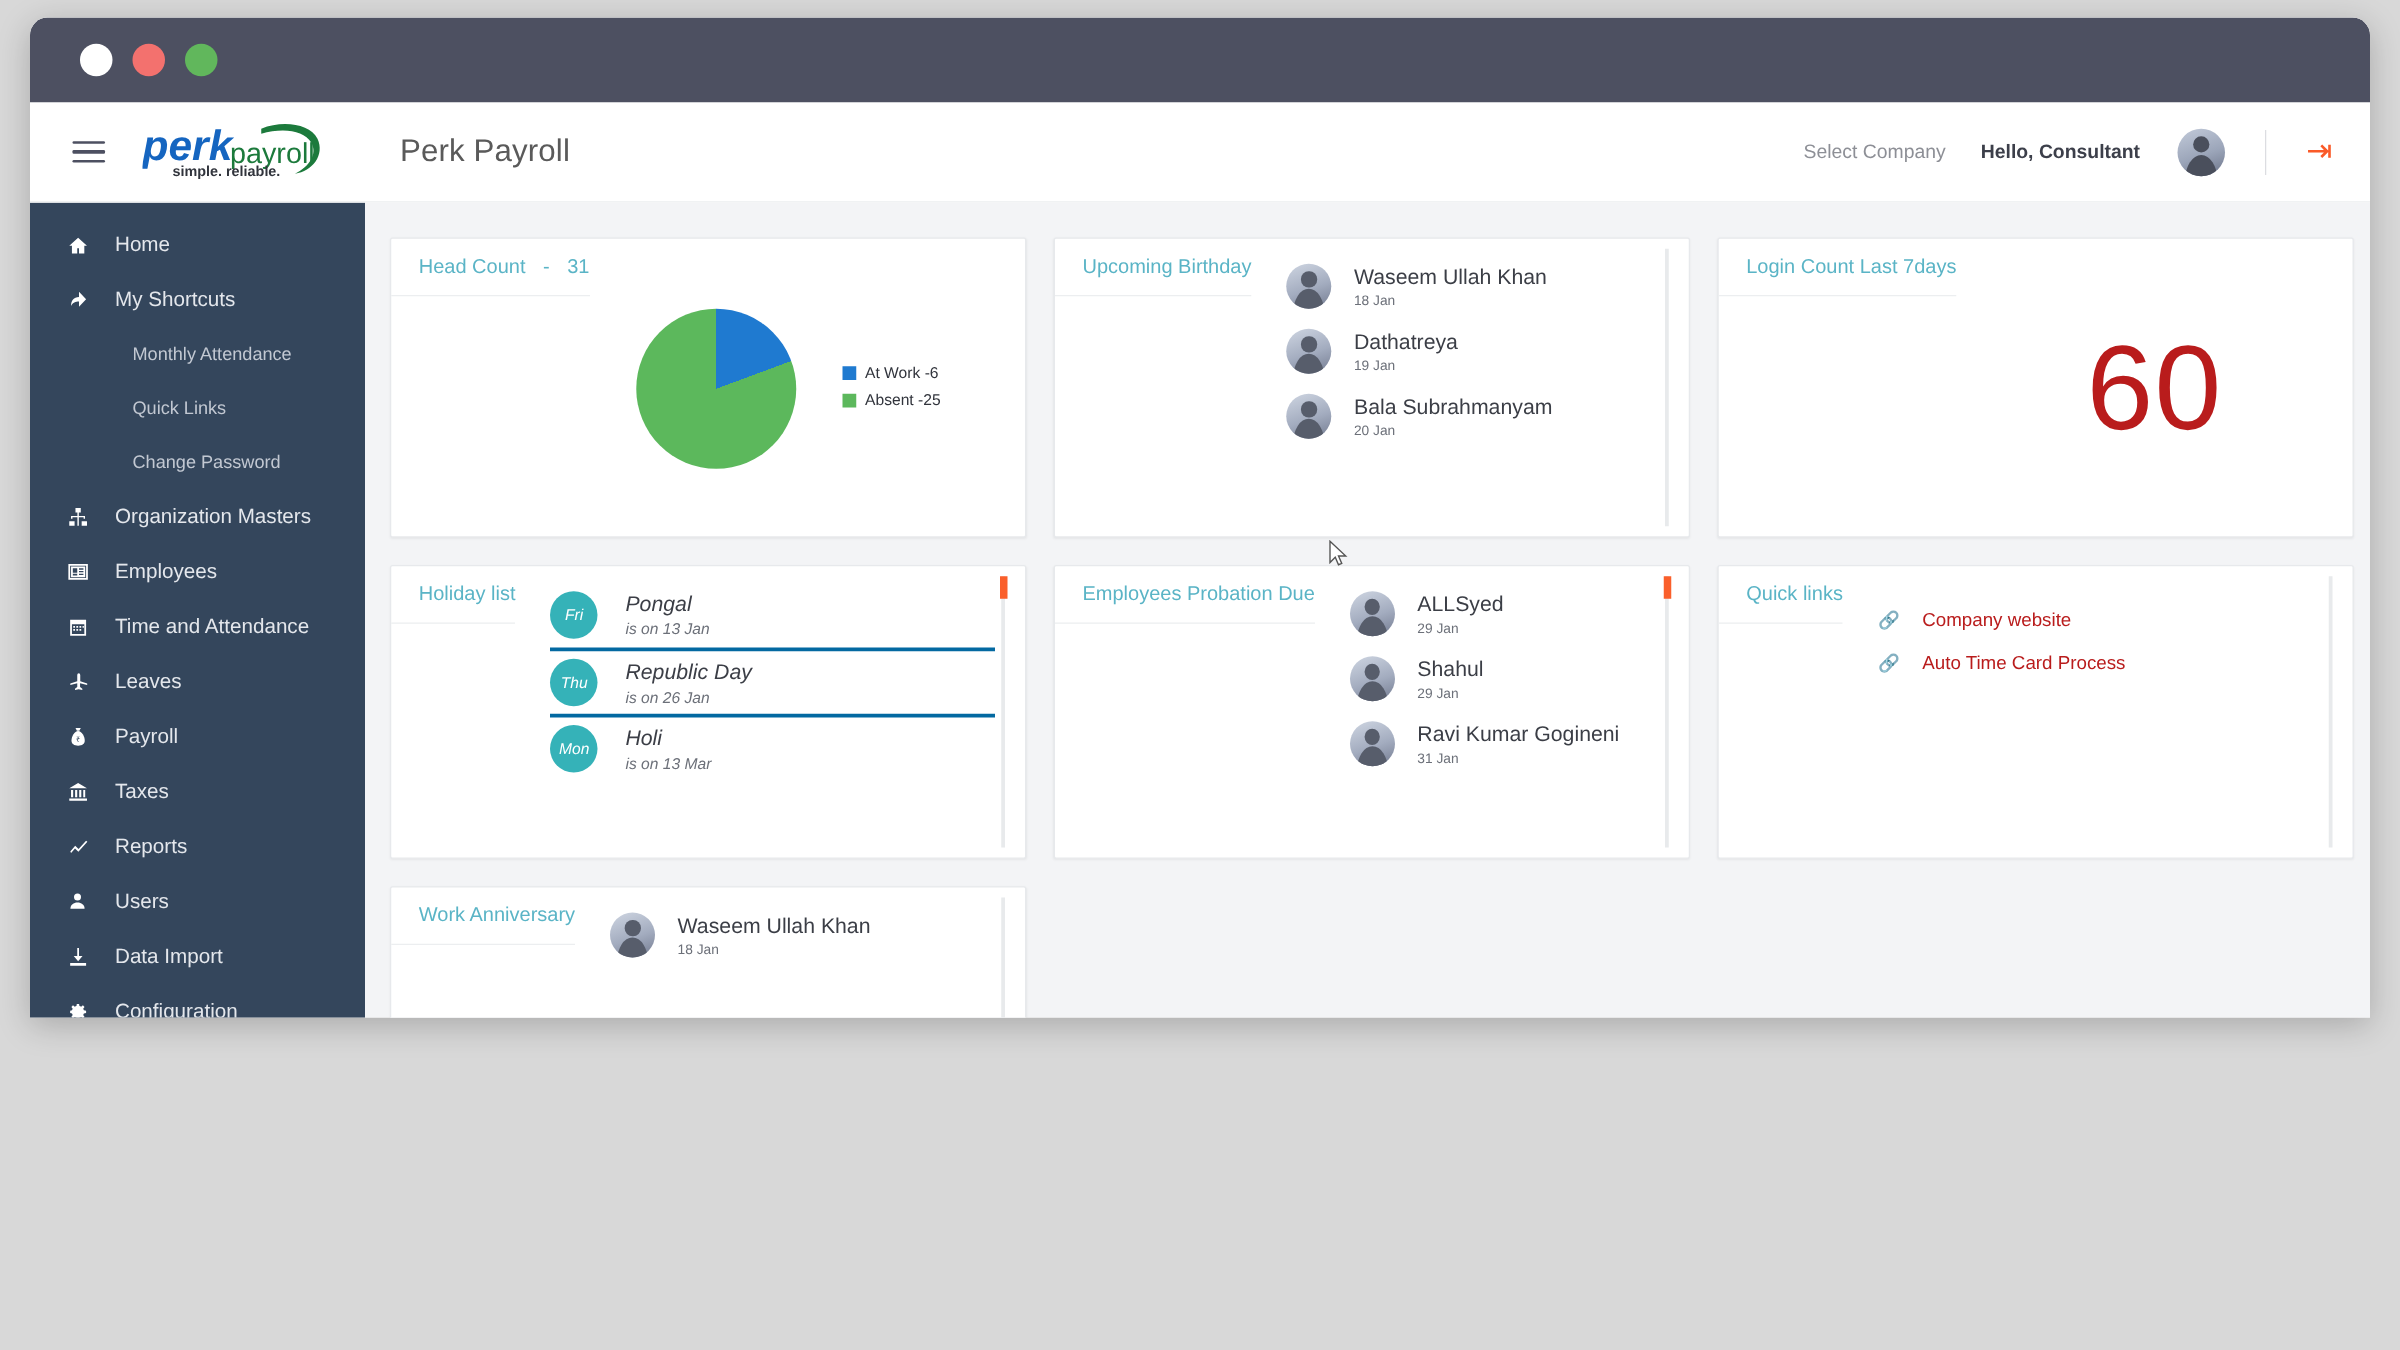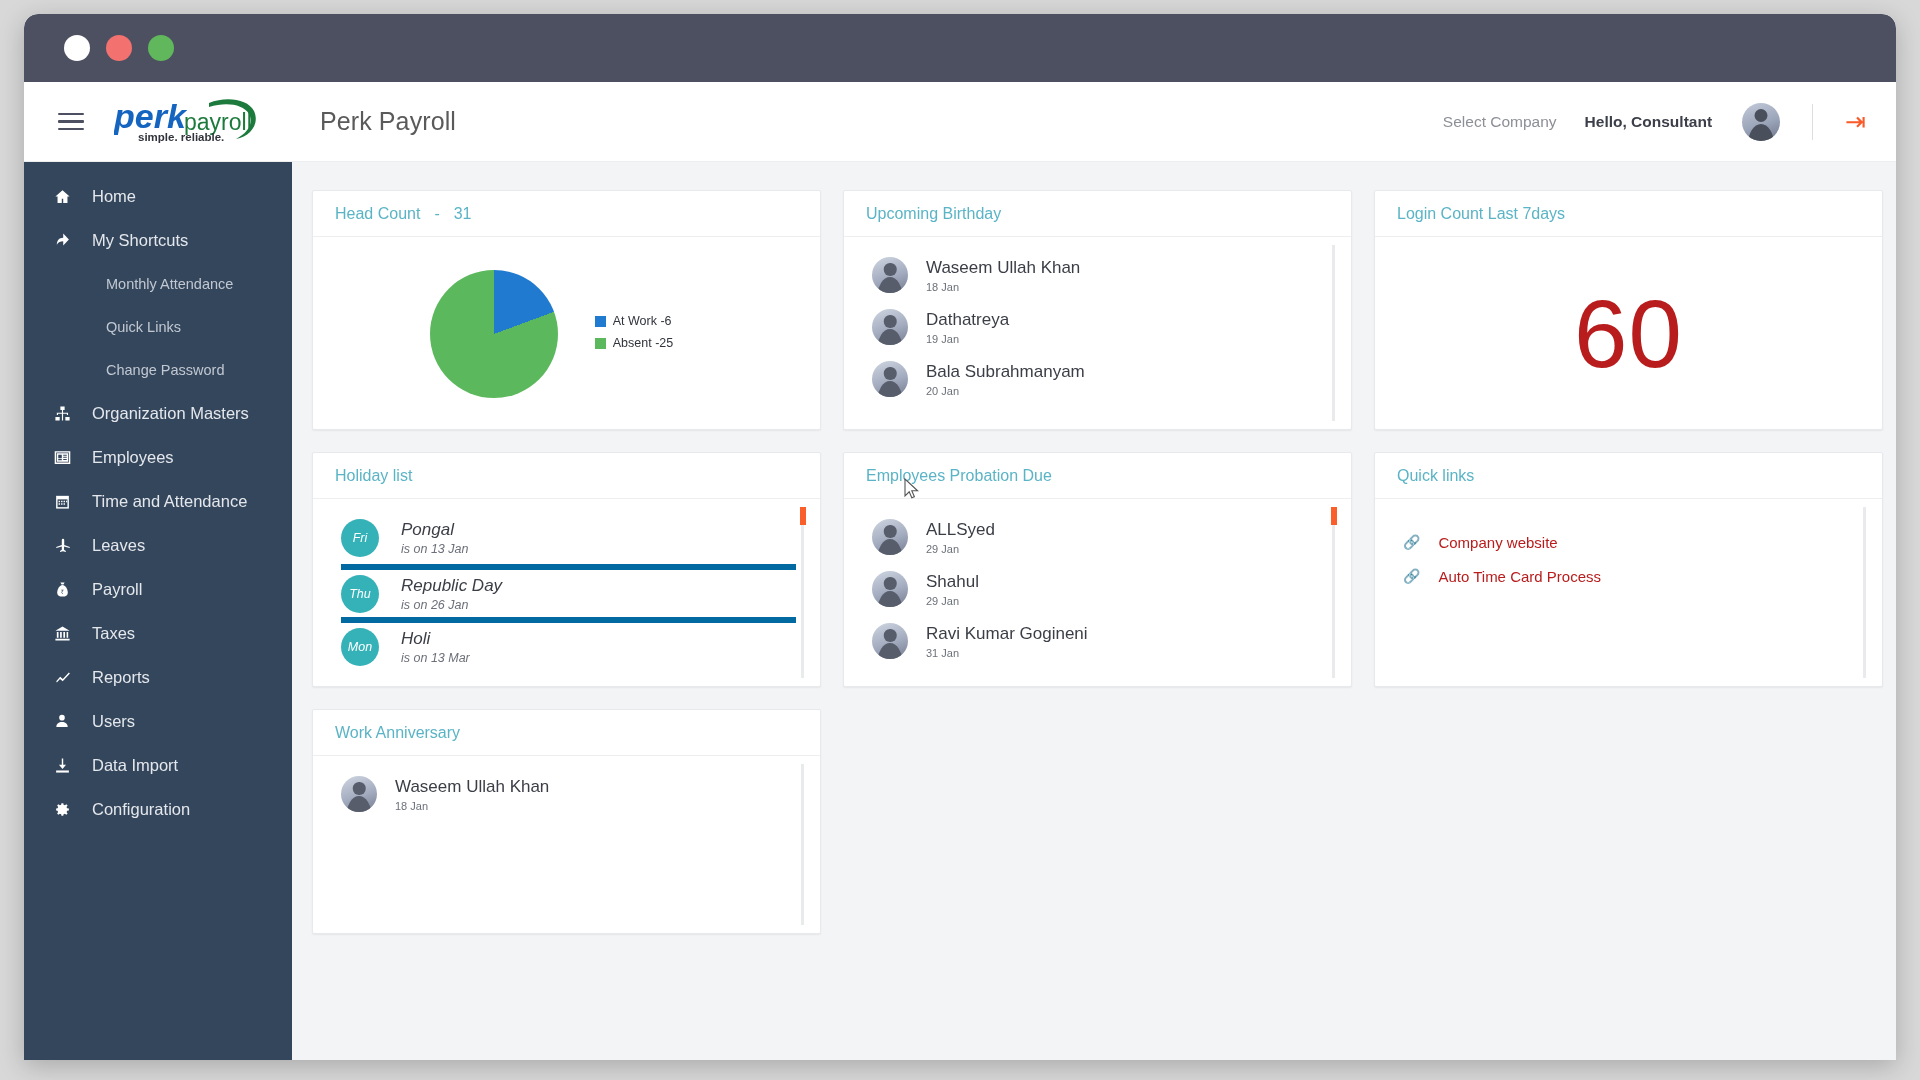--- a/index.html
+++ b/index.html
@@ -7,21 +7,21 @@
     width: 1920px; height: 1080px;
     background: #d8d8d8;
     font-family: "Liberation Sans", sans-serif;
     overflow: hidden;
   }
 
   
   .window {
     position: absolute;
     left: 24px; top: 14px;
-    width: 1872px; height: 1046px;
+    width: 1872px; height: 800px;
     border-radius: 14px 14px 0 0;
     background: #fff;
     box-shadow: 0 6px 26px rgba(0,0,0,.22);
     overflow: hidden;
   }
   .titlebar {
     height: 68px;
     background: #4d5061;
     border-radius: 14px 14px 0 0;
     display: flex; align-items: center;
@@ -119,21 +119,21 @@
     grid-template-columns: repeat(3, 509px);
     gap: 22px 22px;
     align-content: start;
   }
 
   .card {
     background: #fff;
     border: 1px solid #e7e9ec;
     box-shadow: 0 1px 2px rgba(0,0,0,.06);
     border-radius: 2px;
-    display: flex; flex-direction: column;
+    display: flex; flex-direction: row;
   }
   .card-head {
     height: 46px; display:flex; align-items:center;
     padding: 0 0 0 22px;
     border-bottom: 1px solid #eceef0;
     color: #5ab4c6;
     font-size: 16px;
   }
   .card-head .sep { margin: 0 14px; color:#5ab4c6; }
   .card-body { flex: 1; position: relative; padding: 12px 0 10px 0; }
@@ -169,21 +169,21 @@
     content:""; position:absolute; left:50%; top:55%;
     width:25px;height:23px;border-radius:50% 50% 0 0 / 85% 85% 0 0;
     background:#575d6b; transform:translateX(-50%);
   }
   .pname { font-size: 17px; color: #3b3e46; line-height: 1.25; }
   .pdate { font-size: 11px; color: #6c7079; margin-top: 2px; }
 
   
   .hlist { padding: 0 24px 0 28px; font-style: italic; }
   .hrow { display:flex; align-items:center; gap: 22px; height: 53px; }
-  .hrow + .hrow { border-top: 6px solid #0369a1; }
+  .hrow + .hrow { border-top: 3px solid #0369a1; }
   .hbadge {
     width: 38px; height: 38px; border-radius: 50%;
     background: #35b2b8; color: #ffffff;
     display:flex; align-items:center; justify-content:center;
     font-size: 12.5px; flex: 0 0 38px;
   }
   .hname { font-size: 17px; color: #3b3e46; line-height: 1.25;}
   .hdate { font-size: 12.5px; color: #6c7079; margin-top: 2px; }
 
   

